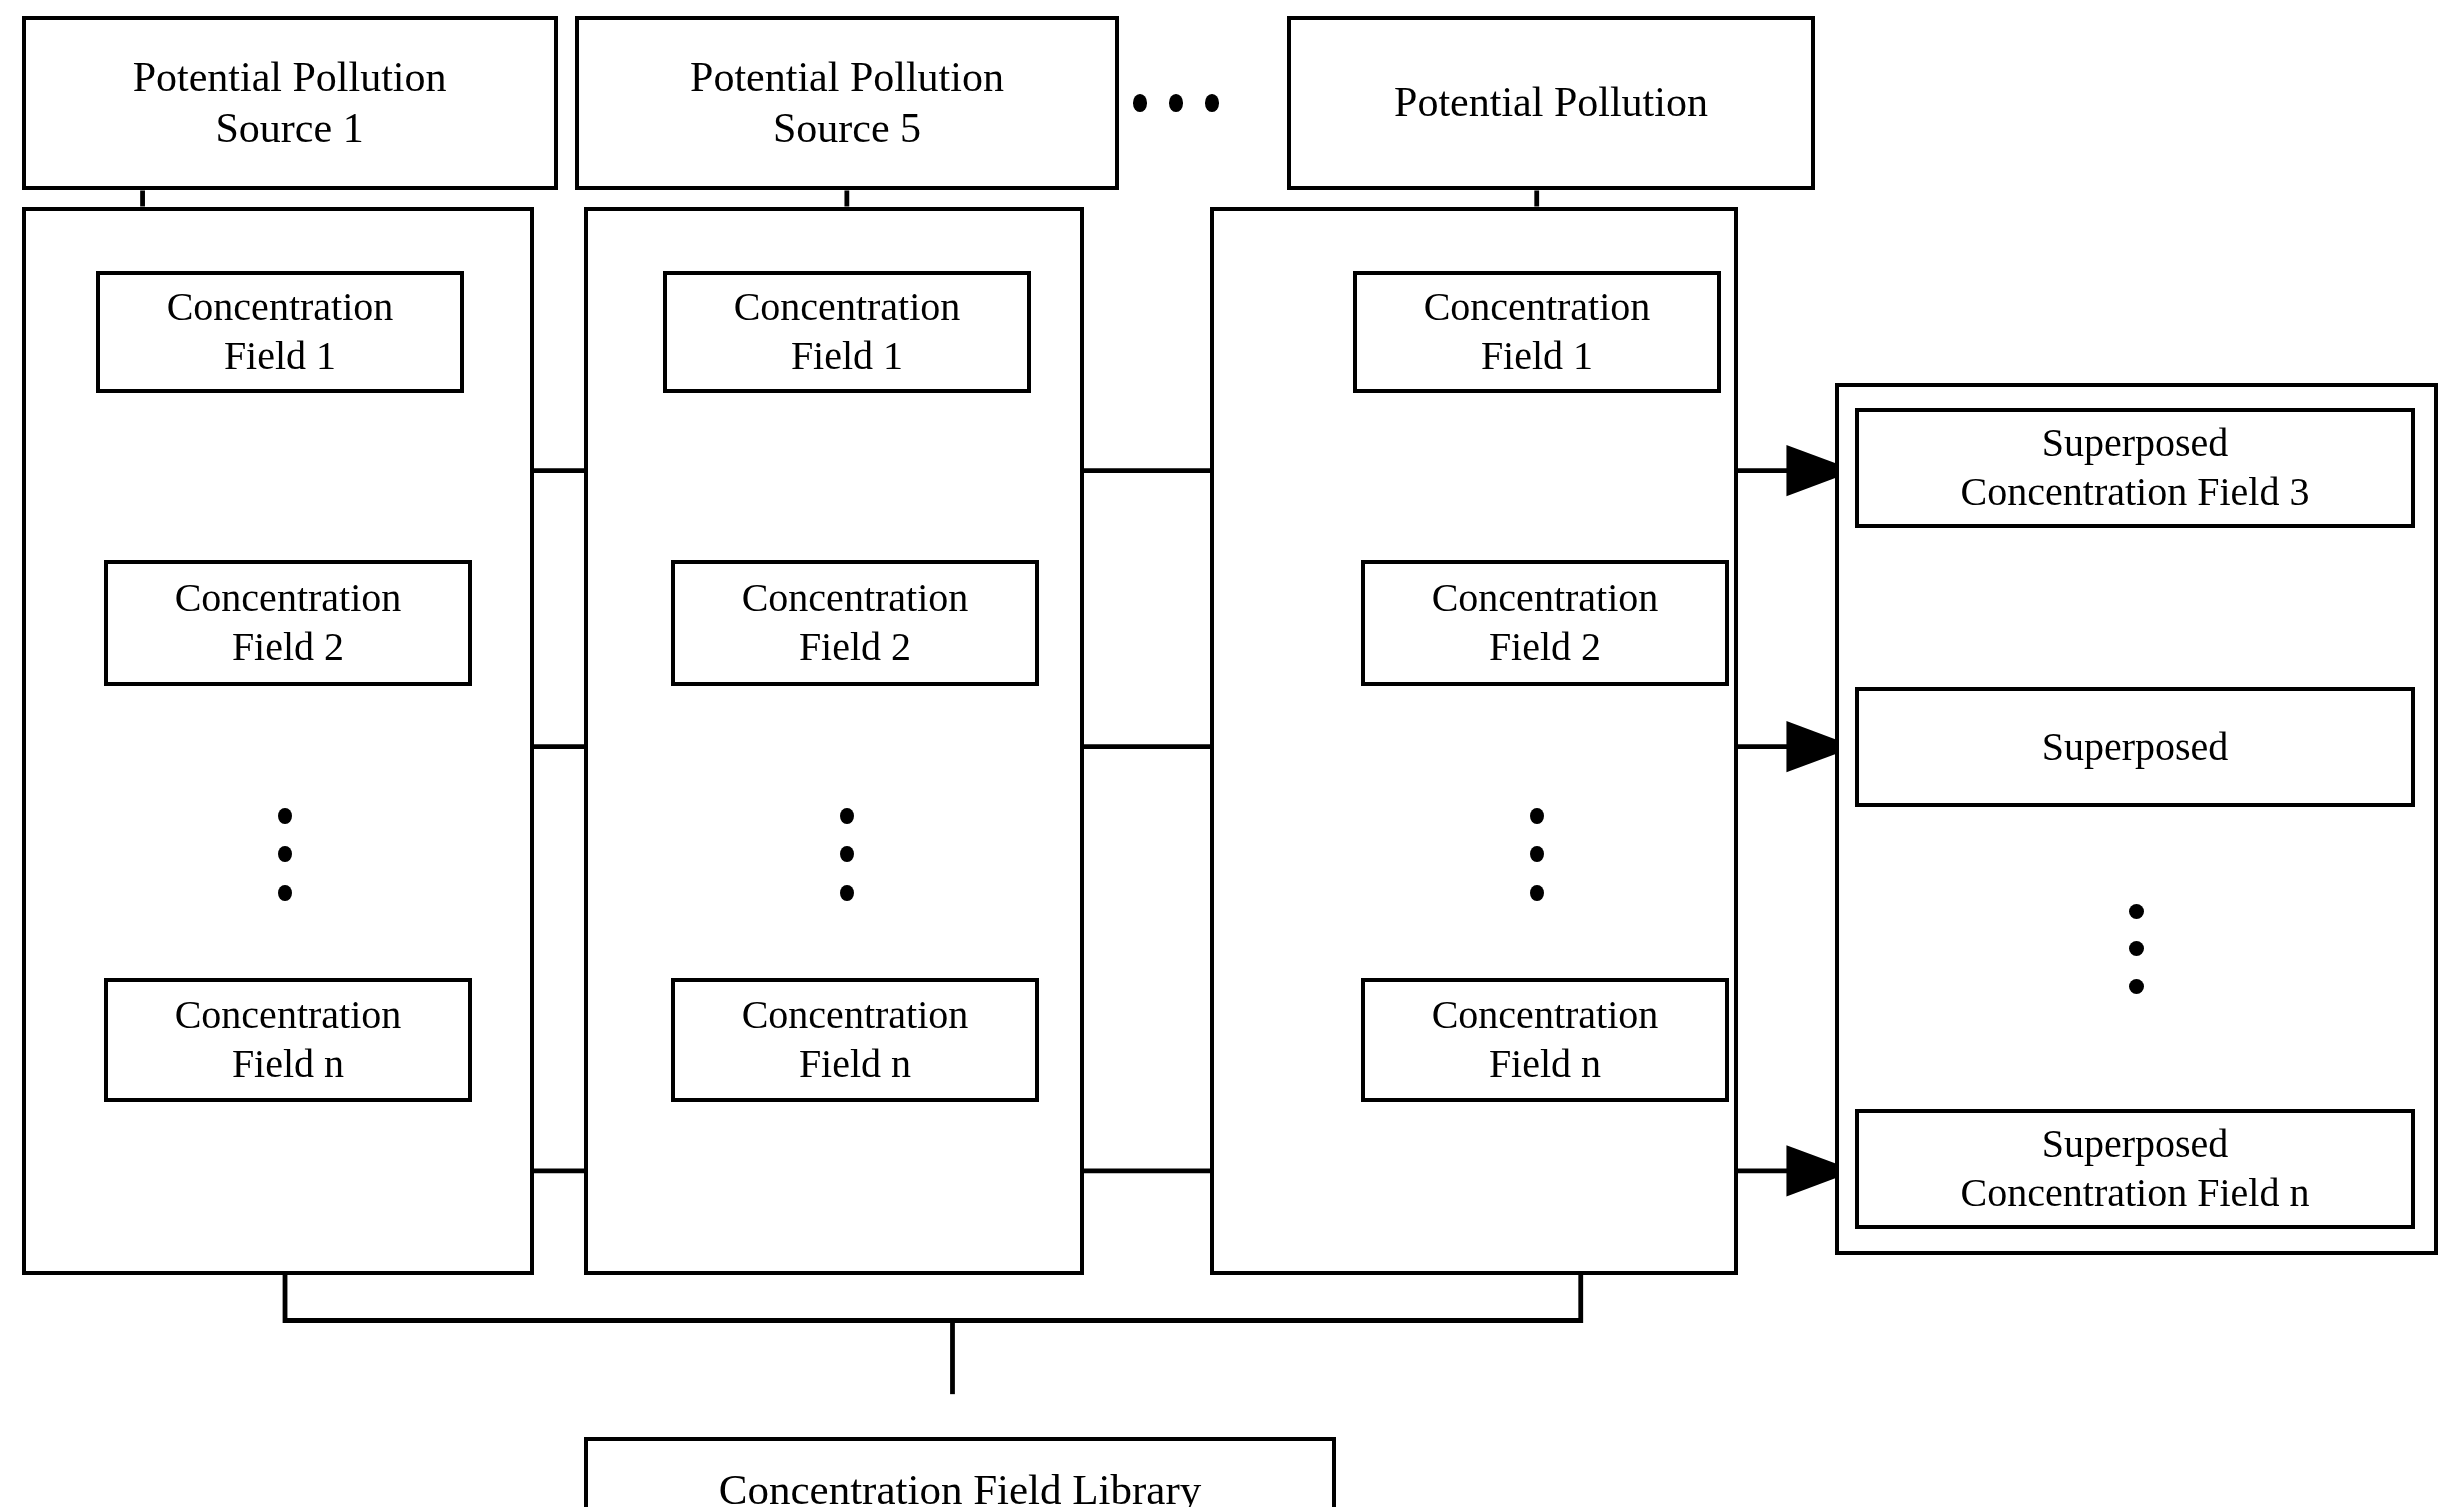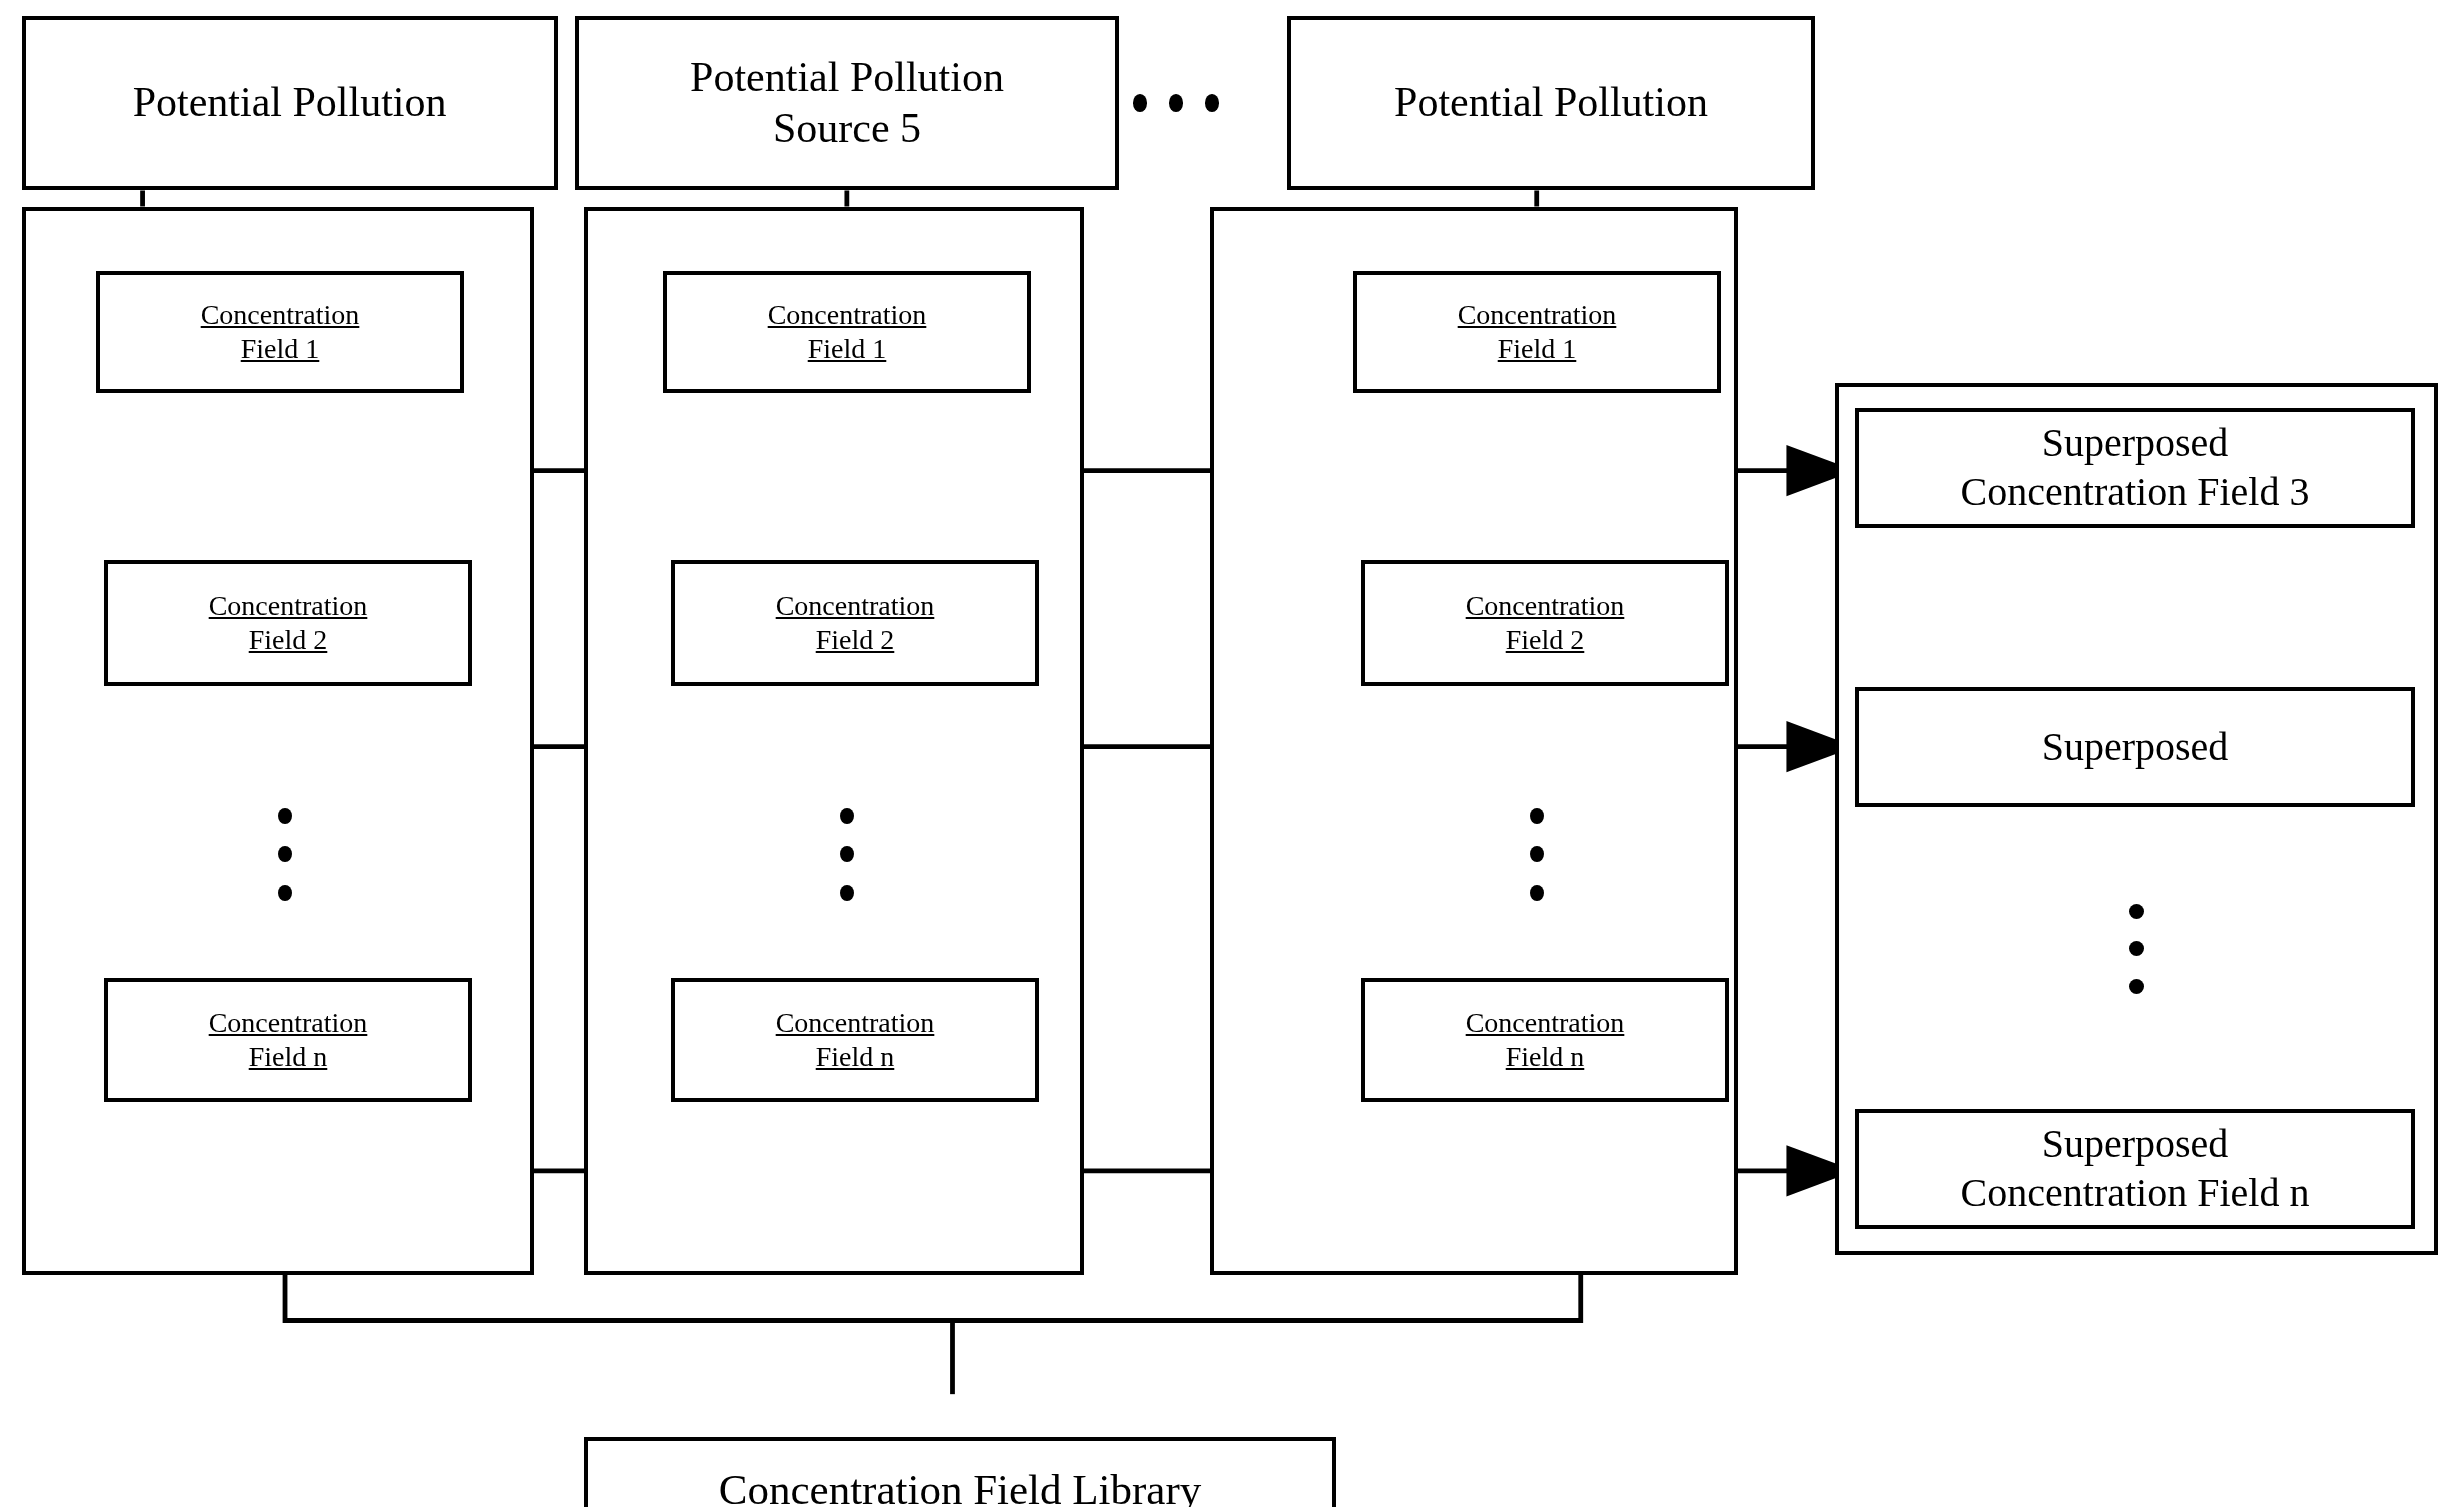--- a/index.html
+++ b/index.html
@@ -36,21 +36,21 @@
     z-index: 3;
   }
   .container-box {
     position: absolute;
     box-sizing: border-box;
     border: 4px solid #000000;
     background: #ffffff;
     z-index: 1;
   }
   .src-box { font-size: 42px; }
-  .field-box { font-size: 28px; text-decoration: underline; }
+  .field-box { font-size: 40px; }
   .sup-box { font-size: 40px; }
   .lib-box { font-size: 43px; margin-top: 43px; }
   .dots-h {
     position: absolute;
     display: flex;
     gap: 22.4px;
     align-items: center;
     z-index: 4;
   }
   .dots-h span {
@@ -109,20 +109,21 @@
     <polygon class="arrow-head" points="2232,1431 2318,1463 2232,1495"></polygon>
 
     <path class="ln" d="M 356 1592 L 356 1650 L 1975 1650 L 1975 1592"></path>
     <line class="ln" x1="1190" y1="1650" x2="1190" y2="1742"></line>
 
   </svg>
 
   <div class="box src-box" style="left:21.6px; top:16px; width:536px; height:174px;">
     <div>
       <div>Potential Pollution</div>
+      <div>Source 1</div>
     </div>
   </div>
 
   <div class="box src-box" style="left:575px; top:16px; width:544px; height:174px;">
     <div>
       <div>Potential Pollution</div>
       <div>Source 5</div>
     </div>
   </div>
 

